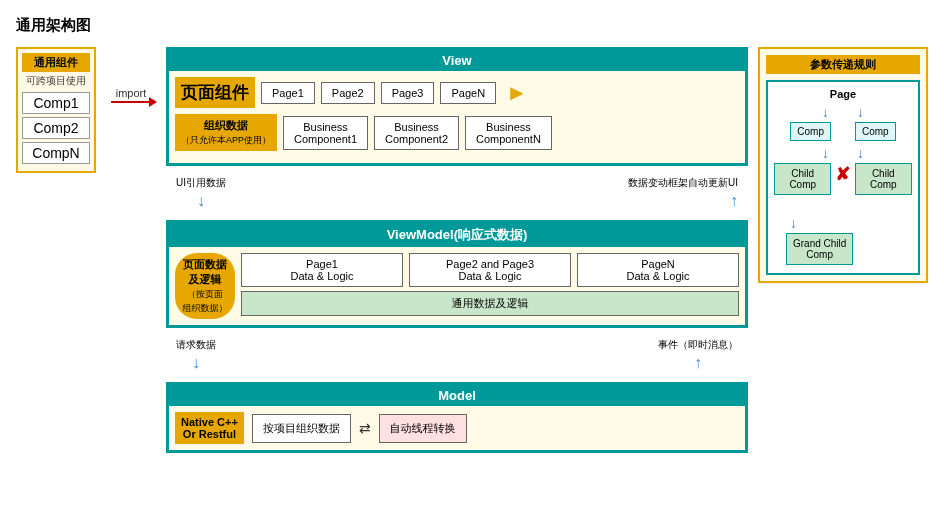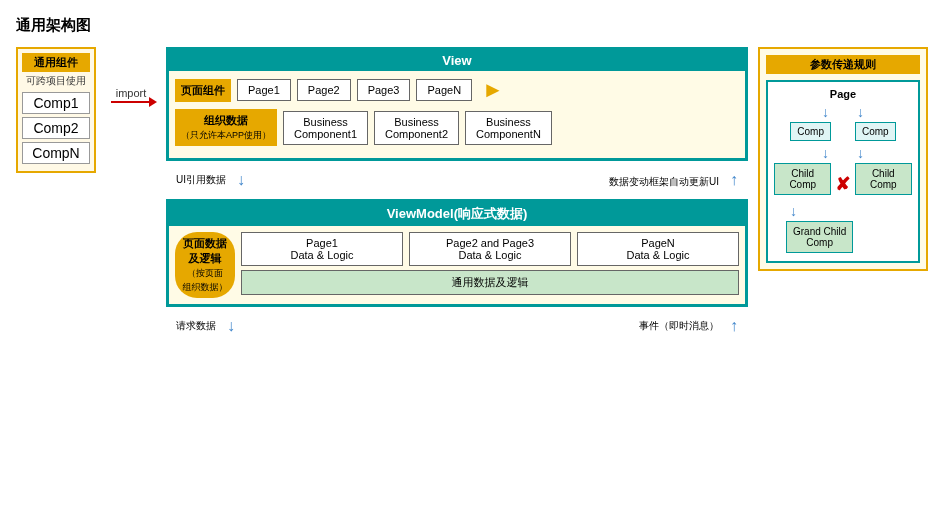--- a/index.html
+++ b/index.html
@@ -115,21 +115,21 @@
     .row-label-box {
       display: flex;
       flex-direction: row;
       align-items: center;
       gap: 6px;
       margin-bottom: 6px;
     }
     .row-label {
       background: #e6a800;
       color: #000;
-      font-size: 11px;
+      font-size: 17px;
       font-weight: bold;
       padding: 4px 6px;
       min-width: 55px;
       text-align: center;
     }
     .page-items {
       display: flex;
       flex-direction: row;
       gap: 6px;
       flex-wrap: wrap;
@@ -295,22 +295,22 @@
       background: #e0f5f5;
       padding: 3px 6px;
       font-size: 10px;
       text-align: center;
     }
     .param-child-row {
       display: flex;
       flex-direction: row;
       gap: 4px;
       justify-content: center;
-      align-items: flex-end;
-      margin-bottom: 8px;
+      align-items: flex-start;
+      margin-bottom: 20px;
     }
     .param-child-comp {
       border: 1px solid #009999;
       background: #c8e6c9;
       padding: 4px 6px;
       font-size: 10px;
       text-align: center;
       flex: 1;
     }
     .param-red-cross {
@@ -348,23 +348,23 @@
     
     .between-arrows {
       display: flex;
       flex-direction: row;
       justify-content: space-between;
       padding: 2px 10px;
       align-items: center;
     }
     .arr-label-group {
       display: flex;
-      flex-direction: row;
-      align-items: center;
-      gap: 11px;
+      flex-direction: column;
+      align-items: center;
+      gap: 2px;
     }
     .dashed-arr {
       color: #4488cc;
       font-size: 16px;
     }
     .solid-arr {
       color: #4488cc;
       font-size: 16px;
     }
   </style>
@@ -454,20 +454,33 @@
       <div class="arr-label-group">
         <span style="font-size:10px;">请求数据</span>
         <span class="solid-arr">↓</span>
       </div>
       <div class="arr-label-group" style="align-items:center;">
         <span style="font-size:10px;">事件（即时消息）</span>
         <span class="dashed-arr">↑</span>
       </div>
     </div>
 
+    <div class="model-section">
+      <div class="section-header">Model</div>
+      <div class="model-body">
+        <div class="model-label">
+          Native C++<br>Or Restful
+        </div>
+        <div class="model-box">按项目组织数据</div>
+        <div class="model-arrow">
+          <span class="double-arrow">⇄</span>
+        </div>
+        <div class="model-auto-box">自动线程转换</div>
+      </div>
+    </div>
 
   </div>
 
   <div class="param-box">
     <div class="param-title">参数传递规则</div>
     <div class="param-inner">
 
       <div class="param-page-label">Page</div>
 
       <div class="param-arrows-row">

